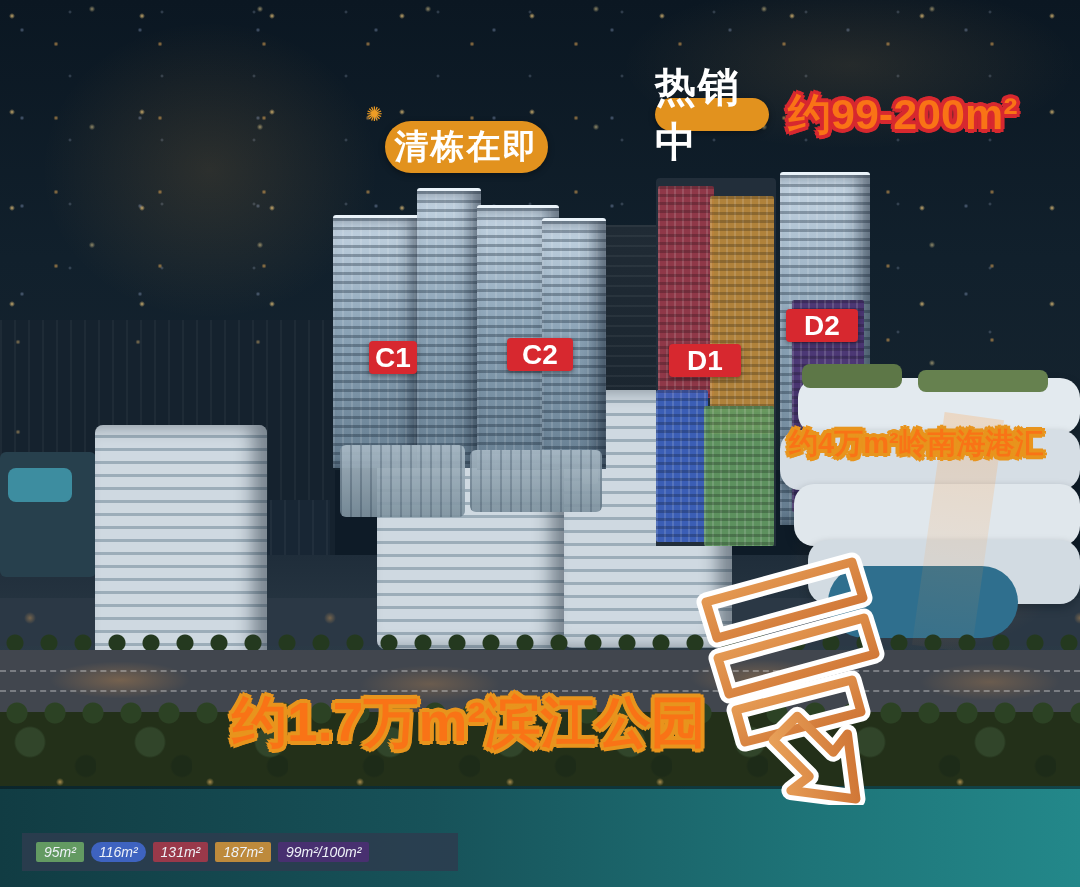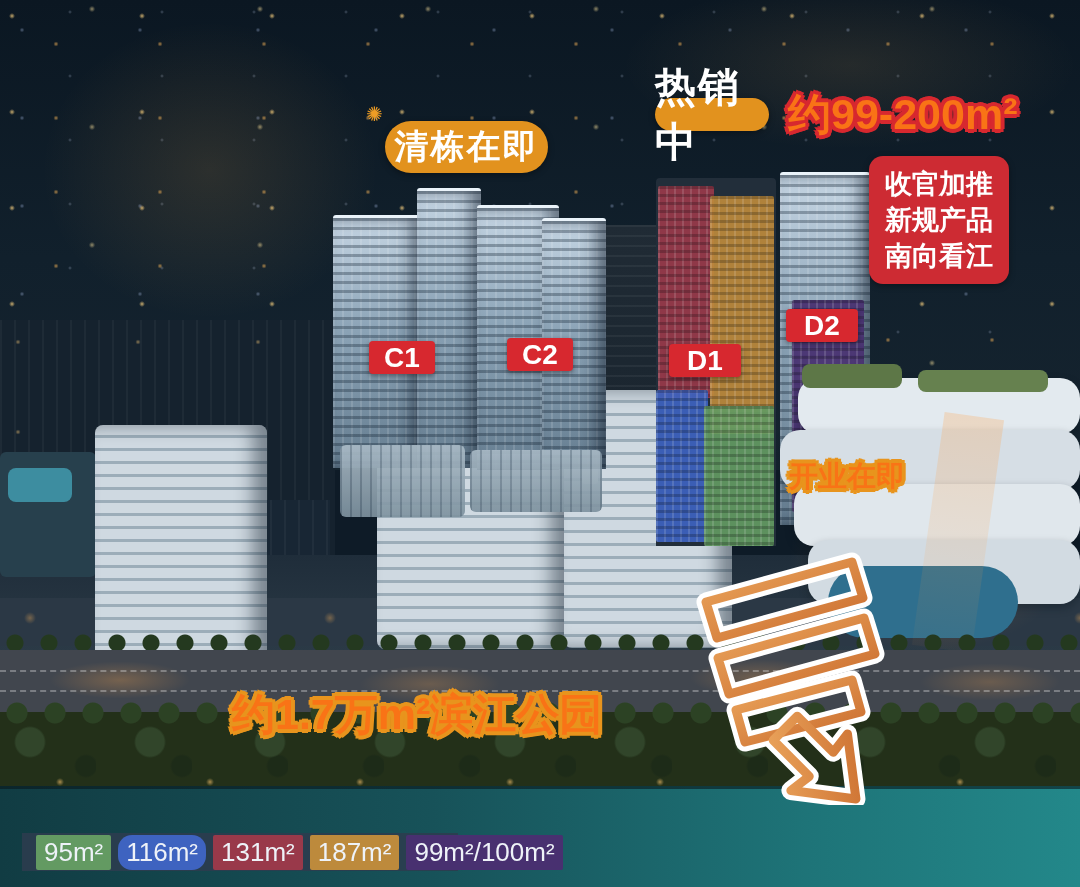--- a/index.html
+++ b/index.html
@@ -94,22 +94,22 @@
     -3px -3px 0 #d7282f, 0 -4px 0 #d7282f, 3px -3px 0 #d7282f,
     -4px 0 0 #d7282f, 4px 0 0 #d7282f,
     -3px 3px 0 #d7282f, 0 4px 0 #d7282f, 3px 3px 0 #d7282f,
     -2px -2px 0 #d7282f, 2px -2px 0 #d7282f, -2px 2px 0 #d7282f, 2px 2px 0 #d7282f;}
   .sparkle{color:#ee9d25;font-size:20px;z-index:51;}
 
   .legend{left:22px;top:833px;width:436px;height:38px;z-index:60;
     background:rgba(44,60,78,.88);display:flex;align-items:center;gap:7px;
     padding-left:14px;box-sizing:border-box;}
   .legend-item{display:flex;align-items:center;justify-content:center;
-    padding:2px 8px;color:#eef2f8;font-size:26px;font-weight:500;border-radius:2px;
-    white-space:nowrap;}
+    padding:2px 8px;color:#eef2f8;font-size:14px;font-weight:500;border-radius:2px;
+    white-space:nowrap;font-style:italic;}
 </style>
 </head>
 <body>
 
 <div class="stage">
 
   <div class="abs sky"></div>
   <div class="abs dots-warm"></div>
   <div class="abs dots-cool"></div>
   <div class="abs glow" style="left:40px;top:20px;width:340px;height:300px;background:radial-gradient(ellipse at center,rgba(255,180,80,.12),transparent 70%);"></div>
@@ -183,33 +183,28 @@
     </defs>
     <use href="#arr" stroke="#ffffff" stroke-width="19"></use>
     <use href="#arr" stroke="url(#ag)" stroke-width="9"></use>
   </svg>
 
   <div class="abs sparkle" style="left:366px;top:102px;">✺</div>
   <div class="abs badge" style="left: 385px; top: 121px; width: 163px; height: 52px; font-size: 34px; background-color: rgb(226, 146, 30);">清栋在即</div>
   <div class="abs badge" style="left: 655px; top: 98px; width: 114px; height: 33px; font-size: 41px; background-color: rgb(226, 146, 30);">热销中</div>
   <div class="abs bigtext ol-red" style="left:788px;top:86px;font-size:43px;">约99-200m²</div>
 
-  <div class="abs panel-red" style="left: 869px; top: 156px; width: 140px; background-color: rgb(205, 43, 51);">
-    <div>收官加推</div>
-    <div>新规产品</div>
-    <div>南向看江</div>
-  </div>
-
-  <div class="abs pill" style="left: 369px; top: 341px; width: 66px; height: 33px; background-color: rgb(215, 40, 47);">C1</div>
+
+  <div class="abs pill" style="left: 369px; top: 341px; width: 48px; height: 33px; background-color: rgb(215, 40, 47);">C1</div>
   <div class="abs pill" style="left: 507px; top: 338px; width: 66px; height: 33px; background-color: rgb(215, 40, 47);">C2</div>
   <div class="abs pill" style="left: 669px; top: 344px; width: 72px; height: 33px; background-color: rgb(215, 40, 47);">D1</div>
   <div class="abs pill" style="left: 786px; top: 309px; width: 72px; height: 33px; background-color: rgb(215, 40, 47);">D2</div>
 
-  <div class="abs bigtext ol-or" style="left:789px;top:457px;font-size:29px;">开业在即</div>
-  <div class="abs bigtext ol-or" style="left:232px;top:686px;font-size:43px;">约1.7万m²滨江公园</div>
+  <div class="abs bigtext ol-or" style="left:789px;top:424px;font-size:29px;">约4万m²岭南海港汇</div>
+  <div class="abs bigtext ol-or" style="left:232px;top:686px;font-size:55px;">约1.7万m²滨江公园</div>
 
   <div class="abs legend">
     <span class="legend-item" style="background-color: rgb(99, 154, 98);">95m²</span>
     <span class="legend-item" style="background-color: rgb(62, 99, 192); border-radius: 14px;">116m²</span>
     <span class="legend-item" style="background-color: rgb(153, 57, 74);">131m²</span>
     <span class="legend-item" style="background-color: rgb(189, 138, 60);">187m²</span>
     <span class="legend-item" style="background-color: rgb(72, 48, 112);">99m²/100m²</span>
   </div>
 
 </div>

